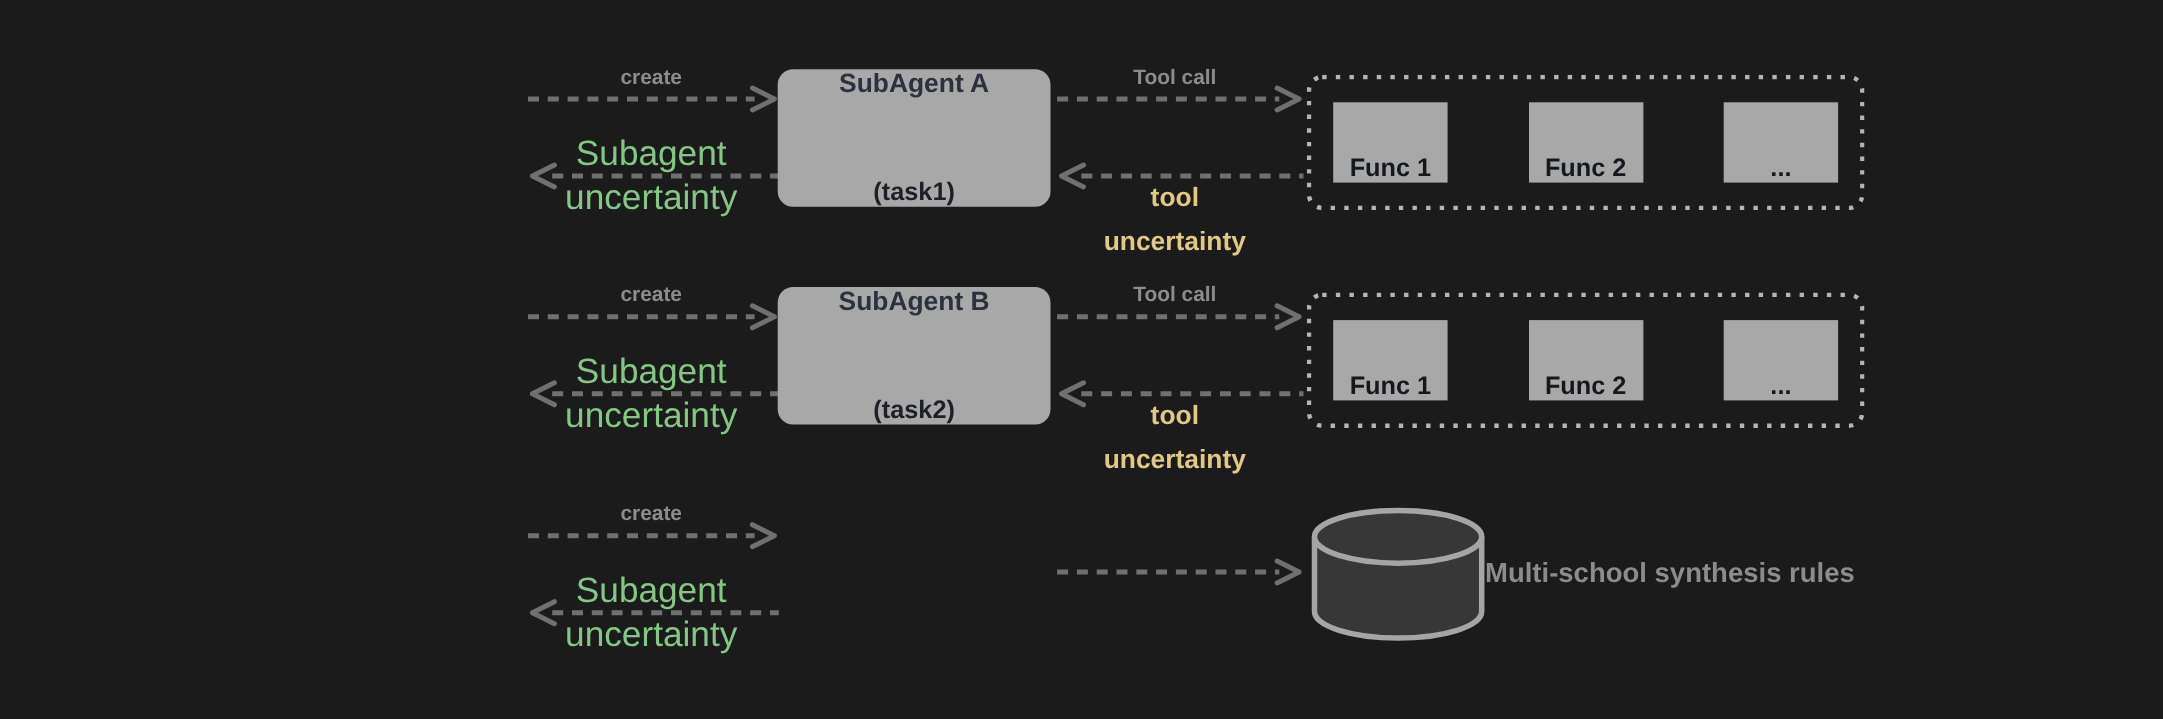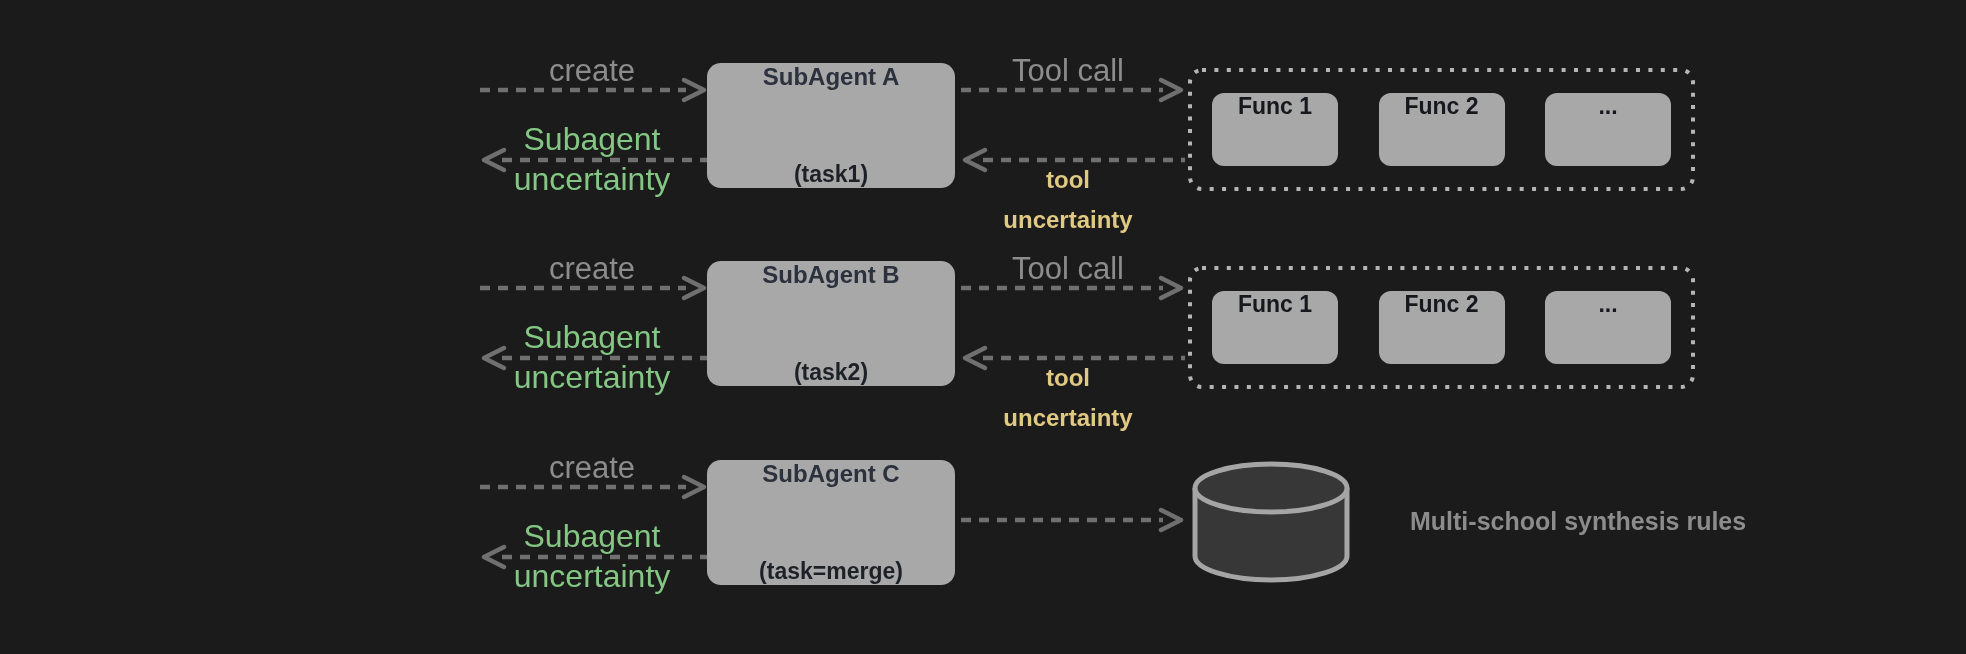--- a/index.html
+++ b/index.html
@@ -6,38 +6,38 @@
   .stage{position:relative;width:1966px;height:654px;background:var(--background);
          font-family:"Liberation Sans",sans-serif;overflow:hidden;}
   .node{position:absolute;background:var(--node-fill);border-radius:14px;
         display:flex;align-items:center;justify-content:space-between;}
   .orchestrator{left:273px;top:65px;width:201px;height:543px;
         font-size:26px;font-weight:700;color:var(--node-text);}
   .agent{flex-direction:column;gap:6px;left:707px;width:248px;height:125px;}
   .agent .t{font-size:24px;font-weight:700;color:var(--agent-title-text);}
   .agent .s{font-size:23px;font-weight:700;color:var(--agent-subtitle-text);}
   .lbl{position:absolute;width:240px;text-align:center;
-       font-size:31px;font-weight:400;color:var(--label-gray);line-height:28px;}
+       font-size:19px;font-weight:700;color:var(--label-gray);line-height:28px;}
   .lbl.green{color:var(--uncertainty-green);font-weight:400;font-size:32px;}
   .lbl.yellow{color:var(--uncertainty-yellow);font-weight:700;font-size:24px;margin-top:41px;}
   .arrow{position:absolute;overflow:visible;}
   .arrow line{stroke:var(--arrow-gray);stroke-width:4.5;stroke-dasharray:10 8;fill:none;}
   .arrow polyline{stroke:var(--arrow-gray);stroke-width:4.5;fill:none;
        stroke-linecap:round;stroke-linejoin:round;}
   .func-group{position:absolute;width:507px;height:123px;}
   .func-group svg.dotted{position:absolute;left:0;top:0;}
   .dotted rect{fill:none;stroke:var(--dotted-border);stroke-width:4;stroke-dasharray:4 8.4;}
   .func-row{position:absolute;left:0;top:0;right:0;bottom:0;display:flex;
        align-items:center;justify-content:space-between;padding:0 24px;}
-  .func{position:relative;width:126px;height:73px;border-radius:12px;background:var(--node-fill);
-       display:flex;align-items:flex-start;justify-content:center;
+  .func{position:relative;width:104px;height:73px;border-radius:0;background:var(--node-fill);
+       display:flex;align-items:flex-end;justify-content:center;
        font-size:23px;font-weight:700;color:var(--node-text);}
   .cyl{position:absolute;left:1186px;top:461px;}
   .cyl-shape{fill:var(--cylinder-fill);stroke:var(--cylinder-stroke);stroke-width:5;}
-  .dblabel{position:absolute;left:1410px;top:504px;width:430px;text-align:left;
+  .dblabel{position:absolute;left:1350px;top:504px;width:430px;text-align:left;
        font-size:25px;font-weight:700;color:var(--label-gray);line-height:34px;}
 </style>
 </head>
 <body>
 
 <div class="stage">
 
 
   <div class="lbl" style="left:472px;top:57px;">create</div>
   <svg class="arrow" style="left:478px;top:77px;" width="232" height="26">
@@ -136,24 +136,20 @@
     <line x1="2" y1="13" x2="208" y2="13"></line>
     <polyline points="206,3 226,13 206,23"></polyline>
   </svg>
   <div class="lbl green" style="left:472px;top:522px;">Subagent</div>
   <svg class="arrow" style="left:478px;top:544px;" width="232" height="26">
     <line x1="24" y1="13" x2="230" y2="13"></line>
     <polyline points="26,3 6,13 26,23"></polyline>
   </svg>
   <div class="lbl green" style="left:472px;top:562px;">uncertainty</div>
 
-  <div class="node agent" style="top:460px;">
-    <span class="t">SubAgent C</span>
-    <span class="s">(task=merge)</span>
-  </div>
 
   <svg class="arrow" style="left:959px;top:507px;" width="228" height="26">
     <line x1="2" y1="13" x2="204" y2="13"></line>
     <polyline points="202,3 222,13 202,23"></polyline>
   </svg>
 
   <svg class="cyl" width="170" height="122">
     <path class="cyl-shape" d="M 9 27 L 9 95 A 76 24 0 0 0 161 95 L 161 27"></path>
     <ellipse class="cyl-shape" cx="85" cy="27" rx="76" ry="24"></ellipse>
   </svg>

